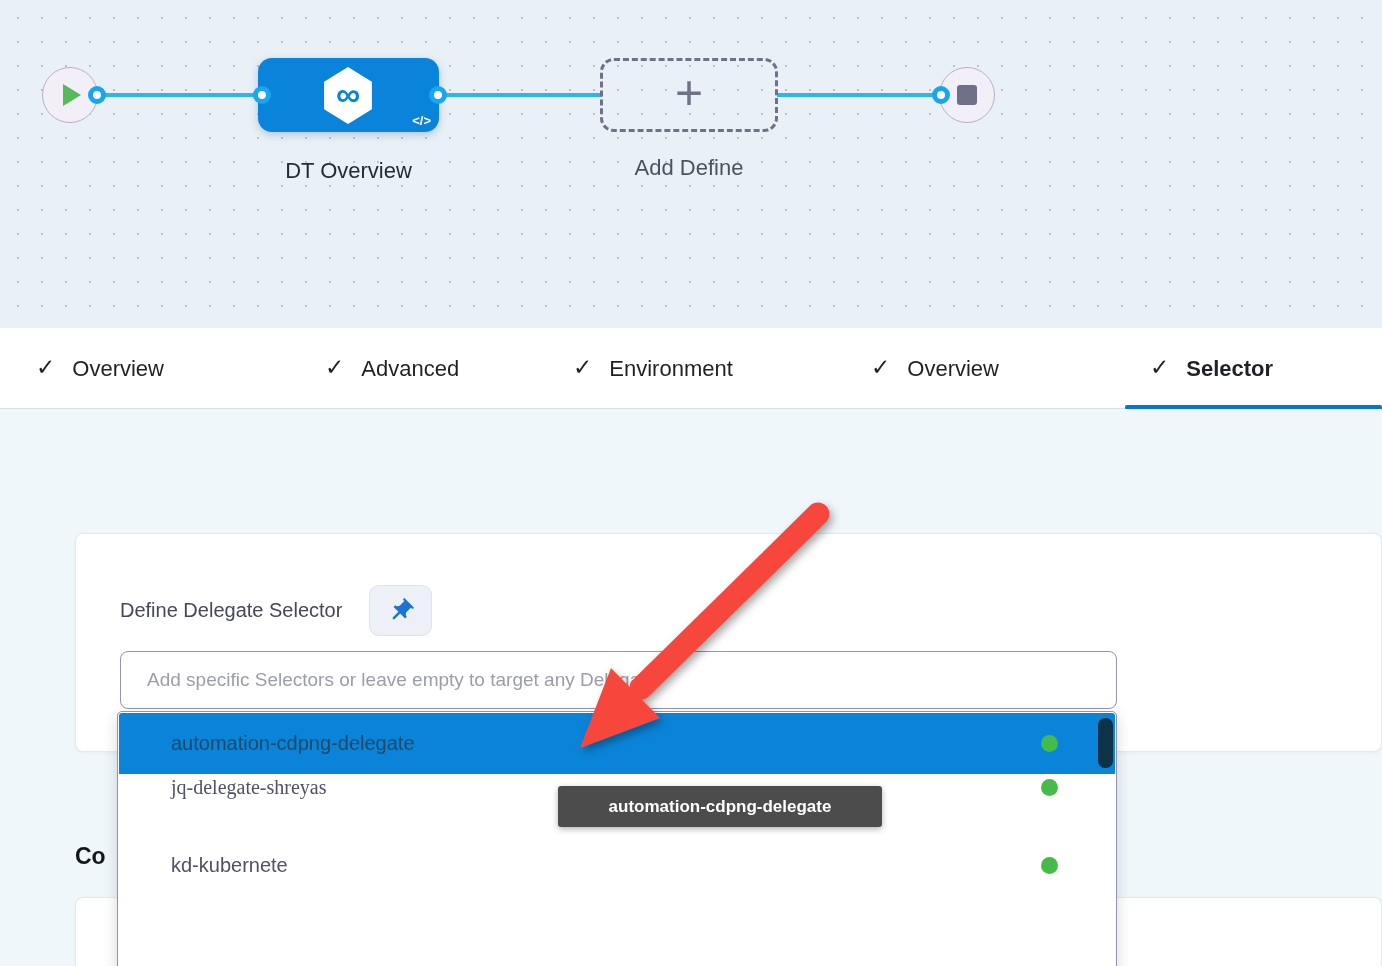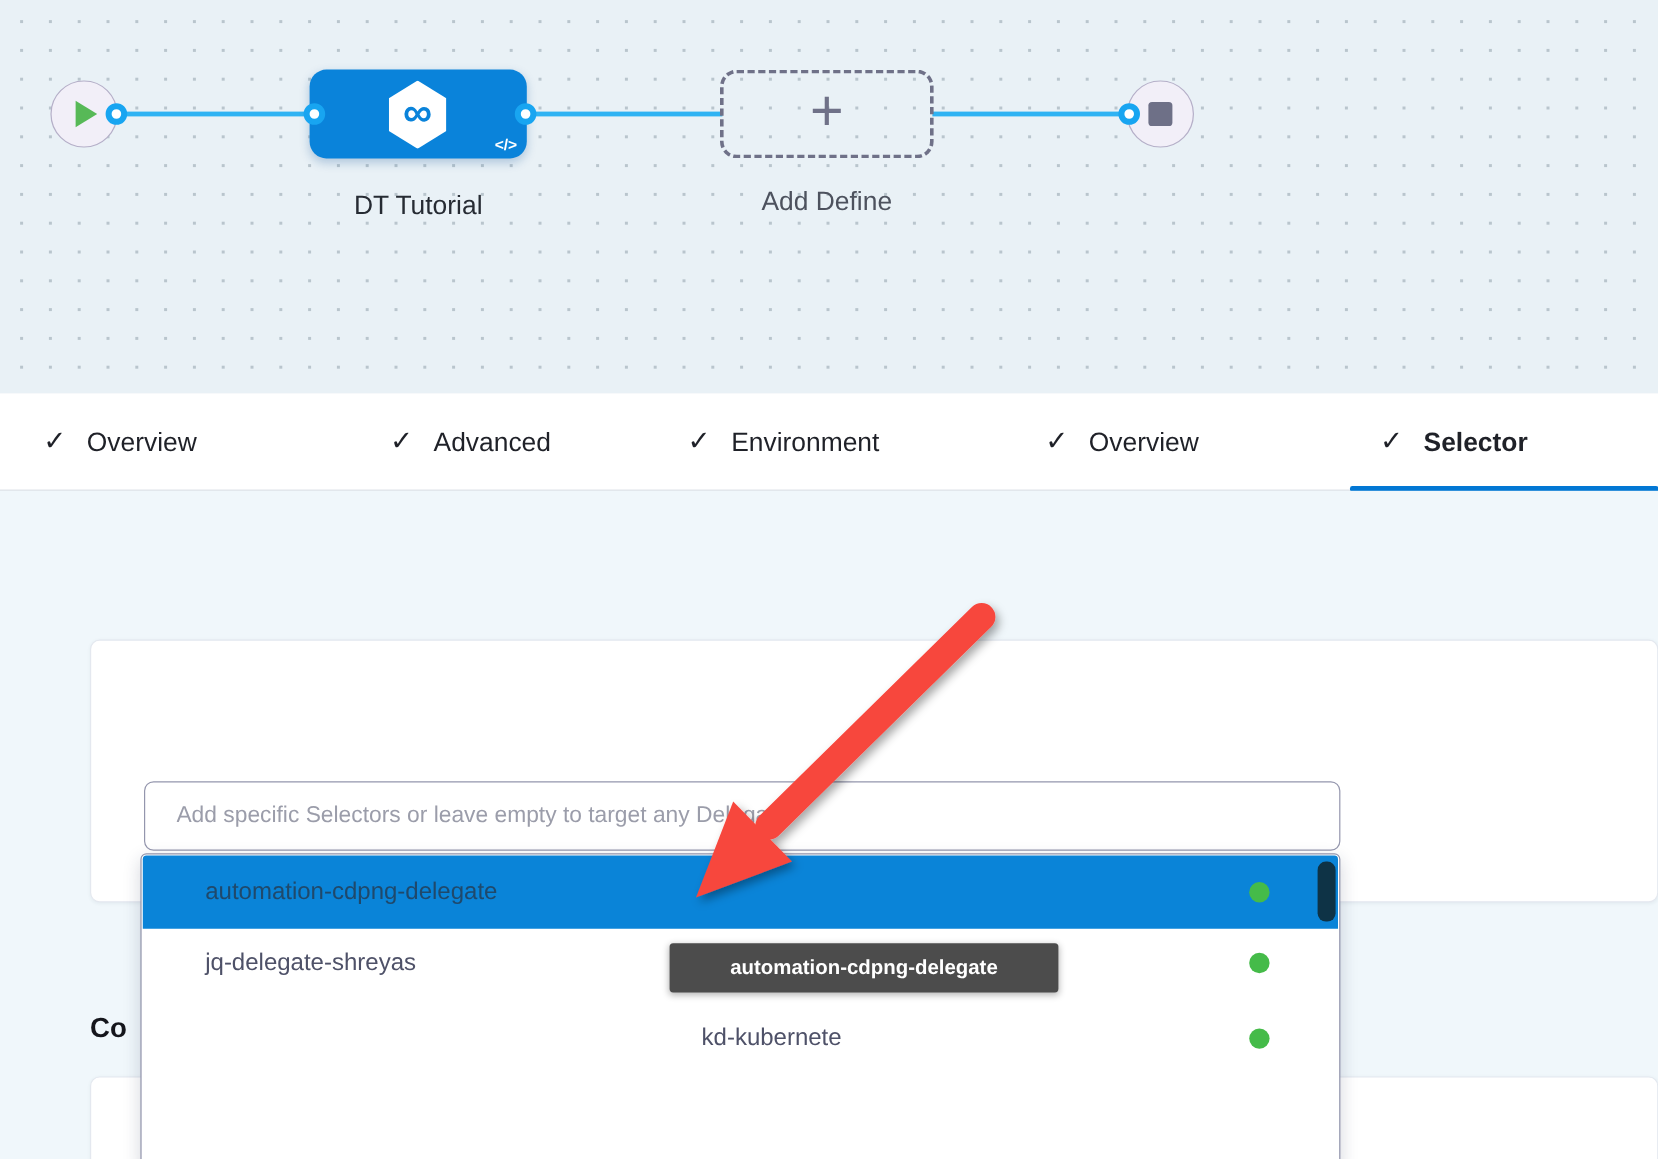--- a/index.html
+++ b/index.html
@@ -122,21 +122,21 @@
 
     <div class="term-node" style="left:939px; top:67px;">
       <div class="stop-sq"></div>
     </div>
 
     <div class="port" style="left:88px; top:86px;"></div>
     <div class="port" style="left:253px; top:86px;"></div>
     <div class="port" style="left:429px; top:86px;"></div>
     <div class="port" style="left:932px; top:86px;"></div>
 
-    <div class="node-label lbl-stage">DT Tutorial</div>
+    <div class="node-label lbl-stage">DT Overview</div>
     <div class="node-label lbl-add">Add Define</div>
   </div>
 
   <div class="tabbar">
     <div class="tab" style="left:36px;">
       <span class="check">✓</span>
       <span>Overview</span>
     </div>
     <div class="tab" style="left:325px;">
       <span class="check">✓</span>
@@ -154,37 +154,47 @@
       <span class="check">✓</span>
       <span>Selector</span>
     </div>
   </div>
 
   <div class="content"></div>
 
 
   <div class="card card1"></div>
 
+  <div class="define-row">
+    <span class="define-label">Define Delegate Selector</span>
+    <div class="pin-btn">
+      <svg width="28" height="28" viewBox="0 0 24 24">
+        <g transform="rotate(45 12 12)" fill="var(--pin_blue)">
+          <path d="M16 9V4h1c.55 0 1-.45 1-1s-.45-1-1-1H7c-.55 0-1 .45-1 1s.45 1 1 1h1v5c0 1.66-1.34 3-3 3v2h5.97v7l1 1 1-1v-7H19v-2c-1.66 0-3-1.34-3-3z"></path>
+        </g>
+      </svg>
+    </div>
+  </div>
 
   <input class="selector-input" type="text" placeholder="Add specific Selectors or leave empty to target any Delegate" style="">
 
   <div class="section-heading h-partial">Co</div>
 
   <div class="card card2"></div>
 
   <div class="dropdown">
     <div class="dd-row selected" style="top:1px;">
       <span>automation-cdpng-delegate</span>
       <span class="dd-dot"></span>
     </div>
-    <div class="dd-row" style="top:60px;">
+    <div class="dd-row" style="top:45px;font-family:Liberation Serif, serif;">
       <span>jq-delegate-shreyas</span>
       <span class="dd-dot"></span>
     </div>
-    <div class="dd-row" style="top:123px;justify-content:center;">
+    <div class="dd-row" style="top:123px;">
       <span>kd-kubernete</span>
       <span class="dd-dot"></span>
     </div>
     <div class="dd-scrollbar"></div>
   </div>
 
   <div class="tooltip">automation-cdpng-delegate</div>
 
   <svg class="arrow-overlay" viewBox="0 0 1382 966">
     <defs>

